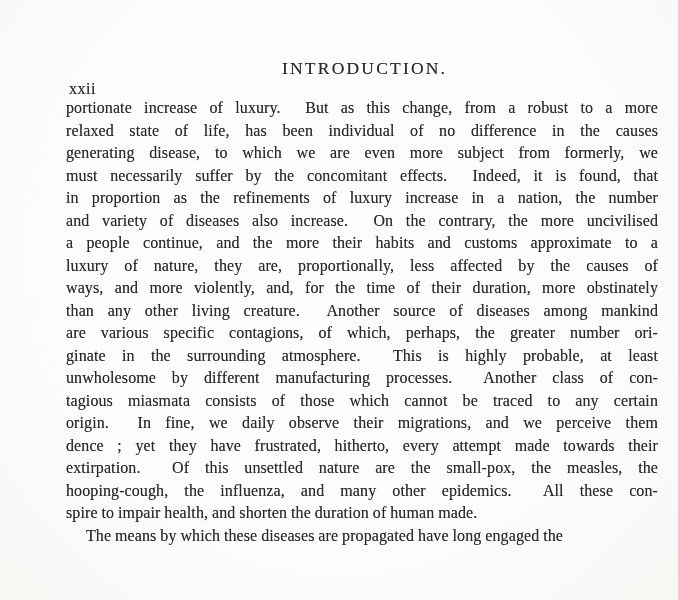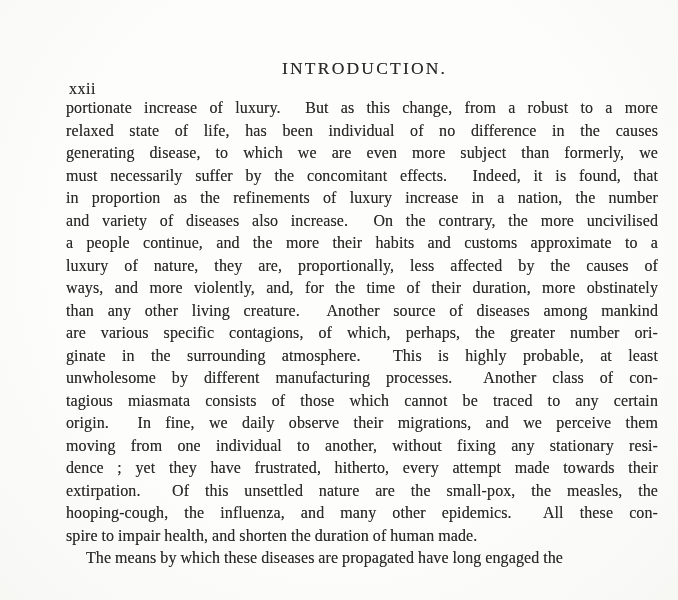--- a/index.html
+++ b/index.html
@@ -46,33 +46,32 @@
 </style>
 </head>
 <body>
 
 <div class="page">
   <div class="folio">xxii</div>
   <div class="title">INTRODUCTION.</div>
   <div class="text-block">
       <div class="line j">portionate increase of luxury.&nbsp; But as this change, from a robust to a more</div>
       <div class="line j">relaxed state of life, has been individual of no difference in the causes</div>
-      <div class="line j">generating disease, to which we are even more subject than formerly, we</div>
+      <div class="line j">generating disease, to which we are even more subject from formerly, we</div>
       <div class="line j">must necessarily suffer by the concomitant effects.&nbsp; Indeed, it is found, that</div>
       <div class="line j">in proportion as the refinements of luxury increase in a nation, the number</div>
       <div class="line j">and variety of diseases also increase.&nbsp; On the contrary, the more uncivilised</div>
       <div class="line j">a people continue, and the more their habits and customs approximate to a</div>
       <div class="line j">luxury of nature, they are, proportionally, less affected by the causes of</div>
       <div class="line j">ways, and more violently, and, for the time of their duration, more obstinately</div>
       <div class="line j">than any other living creature.&nbsp; Another source of diseases among mankind</div>
       <div class="line j">are various specific contagions, of which, perhaps, the greater number ori-</div>
       <div class="line j">ginate in the surrounding atmosphere.&nbsp; This is highly probable, at least</div>
       <div class="line j">unwholesome by different manufacturing processes.&nbsp; Another class of con-</div>
       <div class="line j">tagious miasmata consists of those which cannot be traced to any certain</div>
       <div class="line j">origin.&nbsp; In fine, we daily observe their migrations, and we perceive them</div>
-      <div class="line j">moving from one individual to another, without fixing any stationary resi-</div>
       <div class="line j">dence ; yet they have frustrated, hitherto, every attempt made towards their</div>
       <div class="line j">extirpation.&nbsp; Of this unsettled nature are the small-pox, the measles, the</div>
       <div class="line j">hooping-cough, the influenza, and many other epidemics.&nbsp; All these con-</div>
       <div class="line">spire to impair health, and shorten the duration of human made.</div>
       <div class="line ind">The means by which these diseases are propagated have long engaged the</div>
     </div>
 </div>
 
 </body></html>

